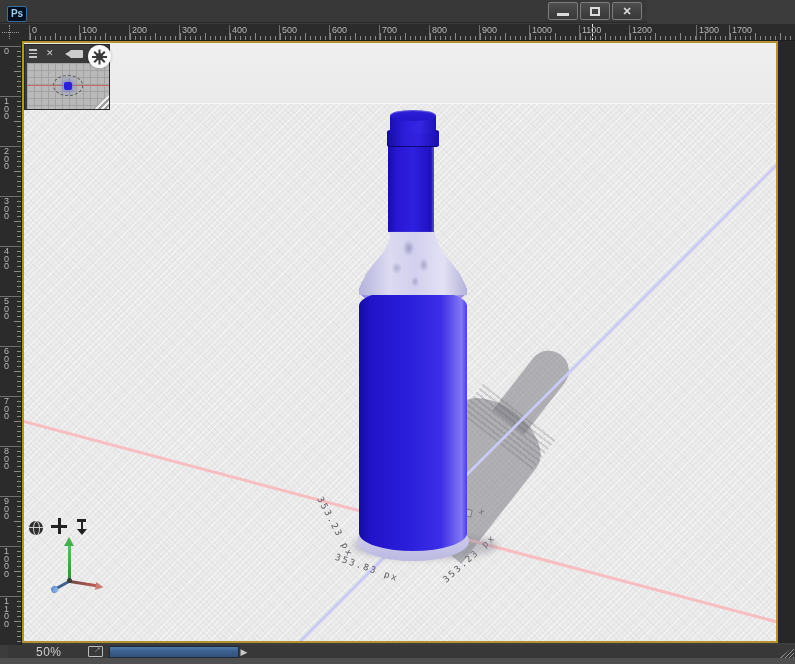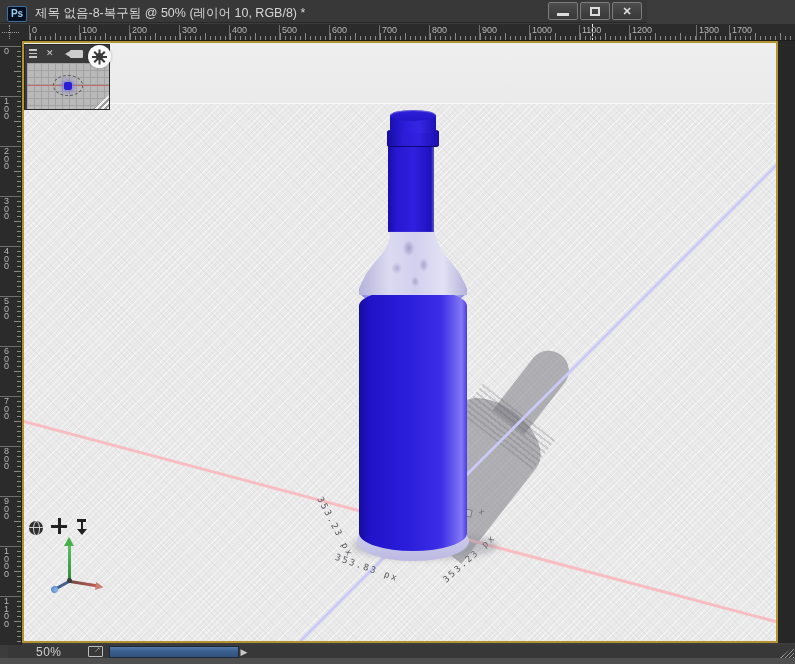--- a/index.html
+++ b/index.html
@@ -192,21 +192,20 @@
       background:repeating-linear-gradient(-45deg,#9a9a9a 0 1px,transparent 1px 3px);
       clip-path:polygon(100% 0,100% 100%,0 100%);}
 </style>
 </head>
 <body>
 
 <div class="win">
 
   <div class="titlebar">
     <div class="ps-badge">Ps</div>
-    <div class="title">제목 없음-8-복구됨 @ 50% (레이어 10, RGB/8) *</div>
     <div class="winbtns">
       <div class="wbtn">
         <span class="g-min"></span>
         </div>
       <div class="wbtn">
         <span class="g-max"></span>
         </div>
       <div class="wbtn">
         <span class="g-close">✕</span>
         </div>

